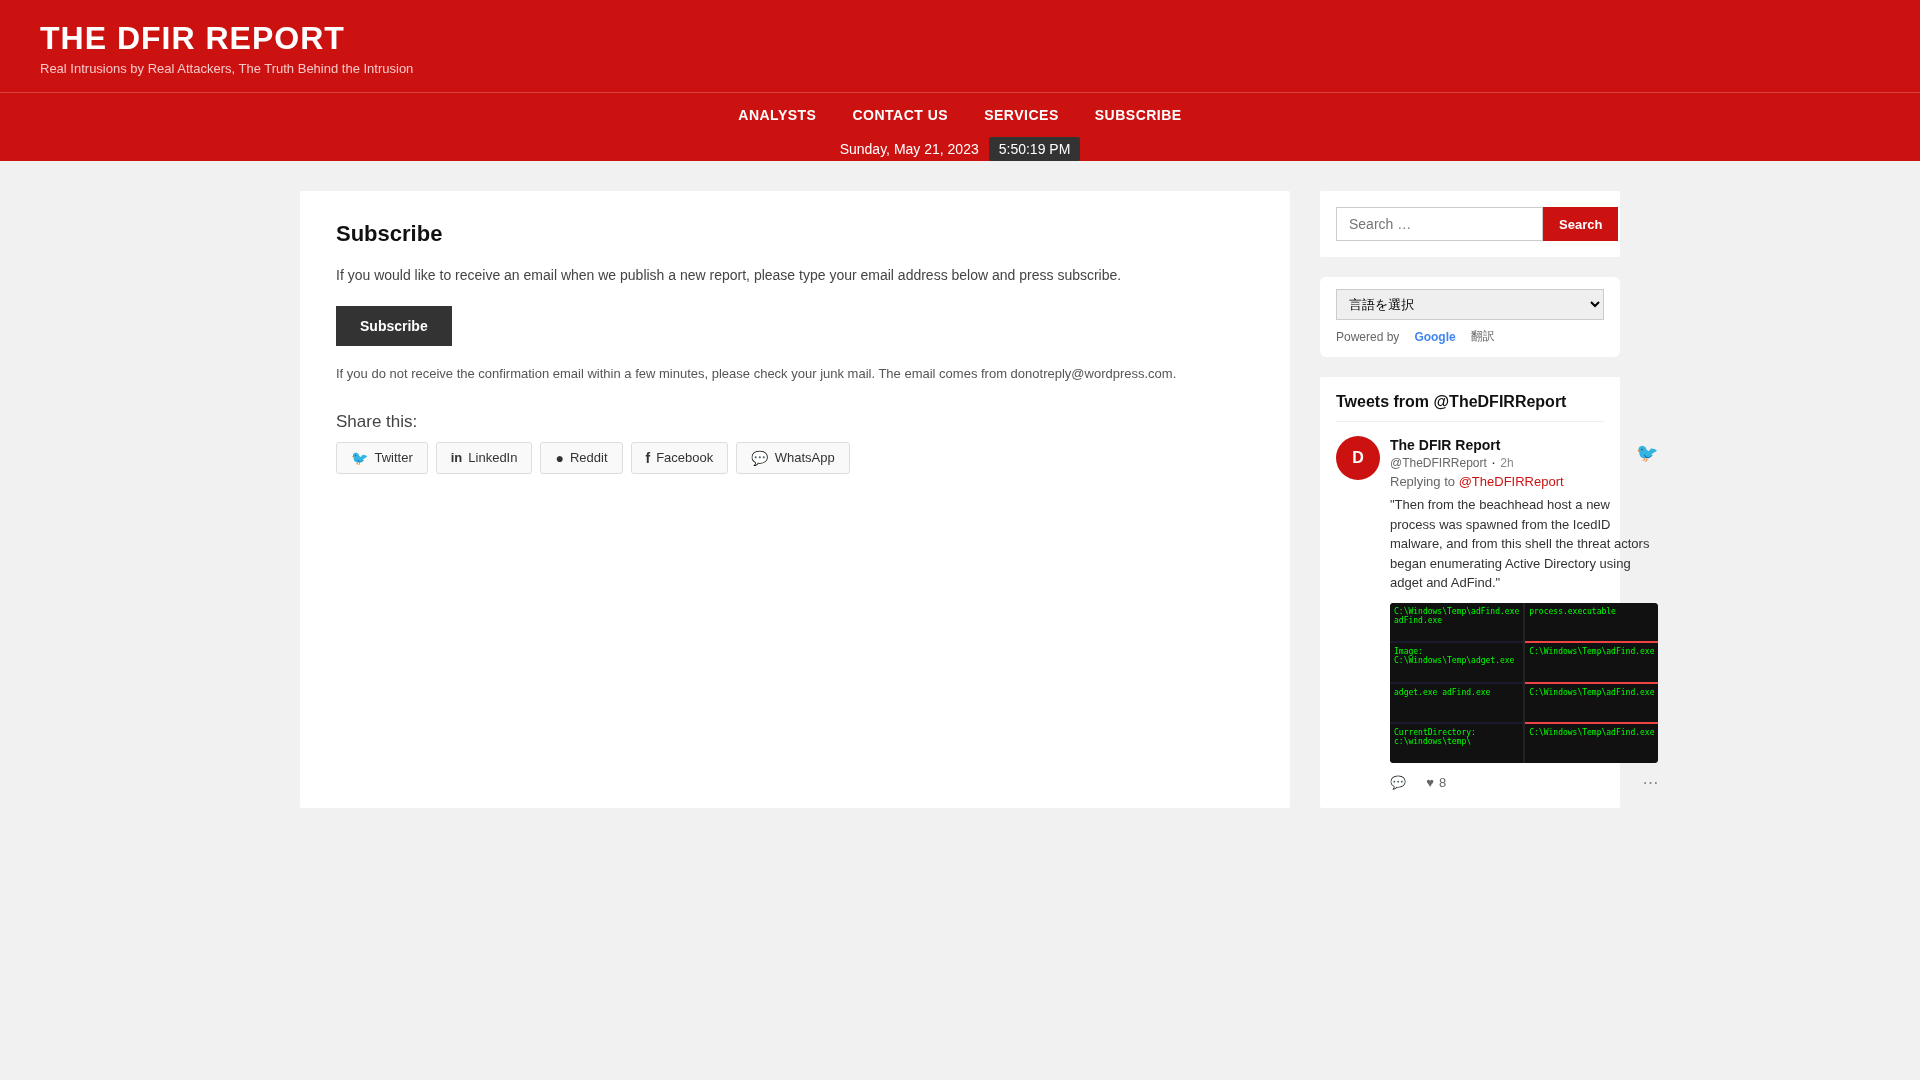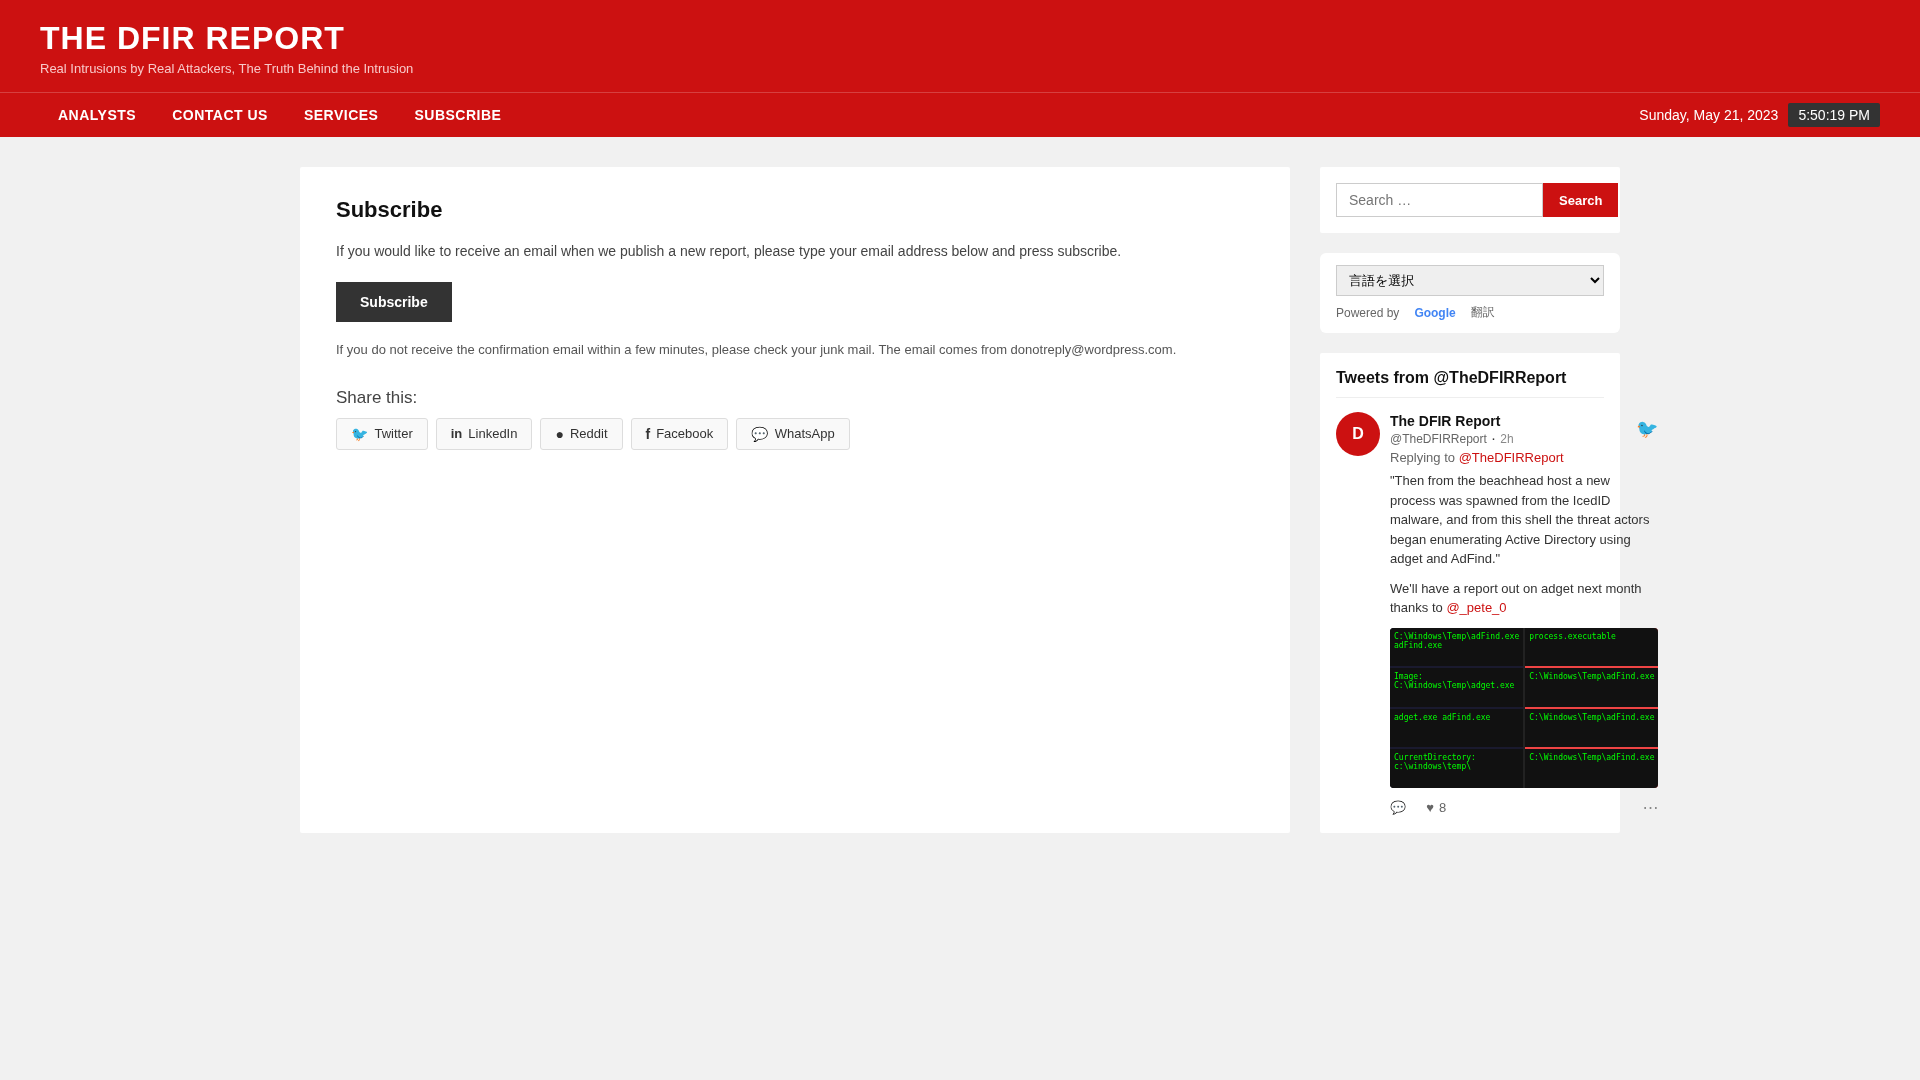--- a/index.html
+++ b/index.html
@@ -23,20 +23,21 @@
     }
 
     
     .site-nav {
       background: #cc1111;
       border-top: 1px solid rgba(255,255,255,0.2);
       display: flex;
       align-items: center;
       justify-content: space-between;
       padding: 0 40px;
+      flex-direction: column;
     }
     .nav-links {
       display: flex;
       gap: 0;
     }
     .nav-link {
       color: #fff;
       text-decoration: none;
       padding: 14px 18px;
       font-size: 14px;
@@ -430,24 +431,20 @@
               <br>
               <span class="tweet-handle">@TheDFIRReport</span>
               · <span class="tweet-time">2h</span>
             </div>
             <span class="twitter-bird">🐦</span>
           </div>
           <div class="tweet-replying">
             Replying to <a href="#">@TheDFIRReport</a>
           </div>
           <div class="tweet-text">"Then from the beachhead host a new process was spawned from the IcedID malware, and from this shell the threat actors began enumerating Active Directory using adget and AdFind."</div>
-          <div class="tweet-text">
-            <span>We'll have a report out on adget next month thanks to</span>
-            <a href="#">@_pete_0</a>
-          </div>
 
           <div class="tweet-image">
             <div class="tweet-img-left">
               <div class="tweet-img-row">C:\Windows\Temp\adFind.exe adFind.exe</div>
               <div class="tweet-img-row">Image: C:\Windows\Temp\adget.exe</div>
               <div class="tweet-img-row">adget.exe adFind.exe</div>
               <div class="tweet-img-row">CurrentDirectory: c:\windows\temp\</div>
             </div>
             <div class="tweet-img-right">
               <div class="tweet-img-row">process.executable</div>

